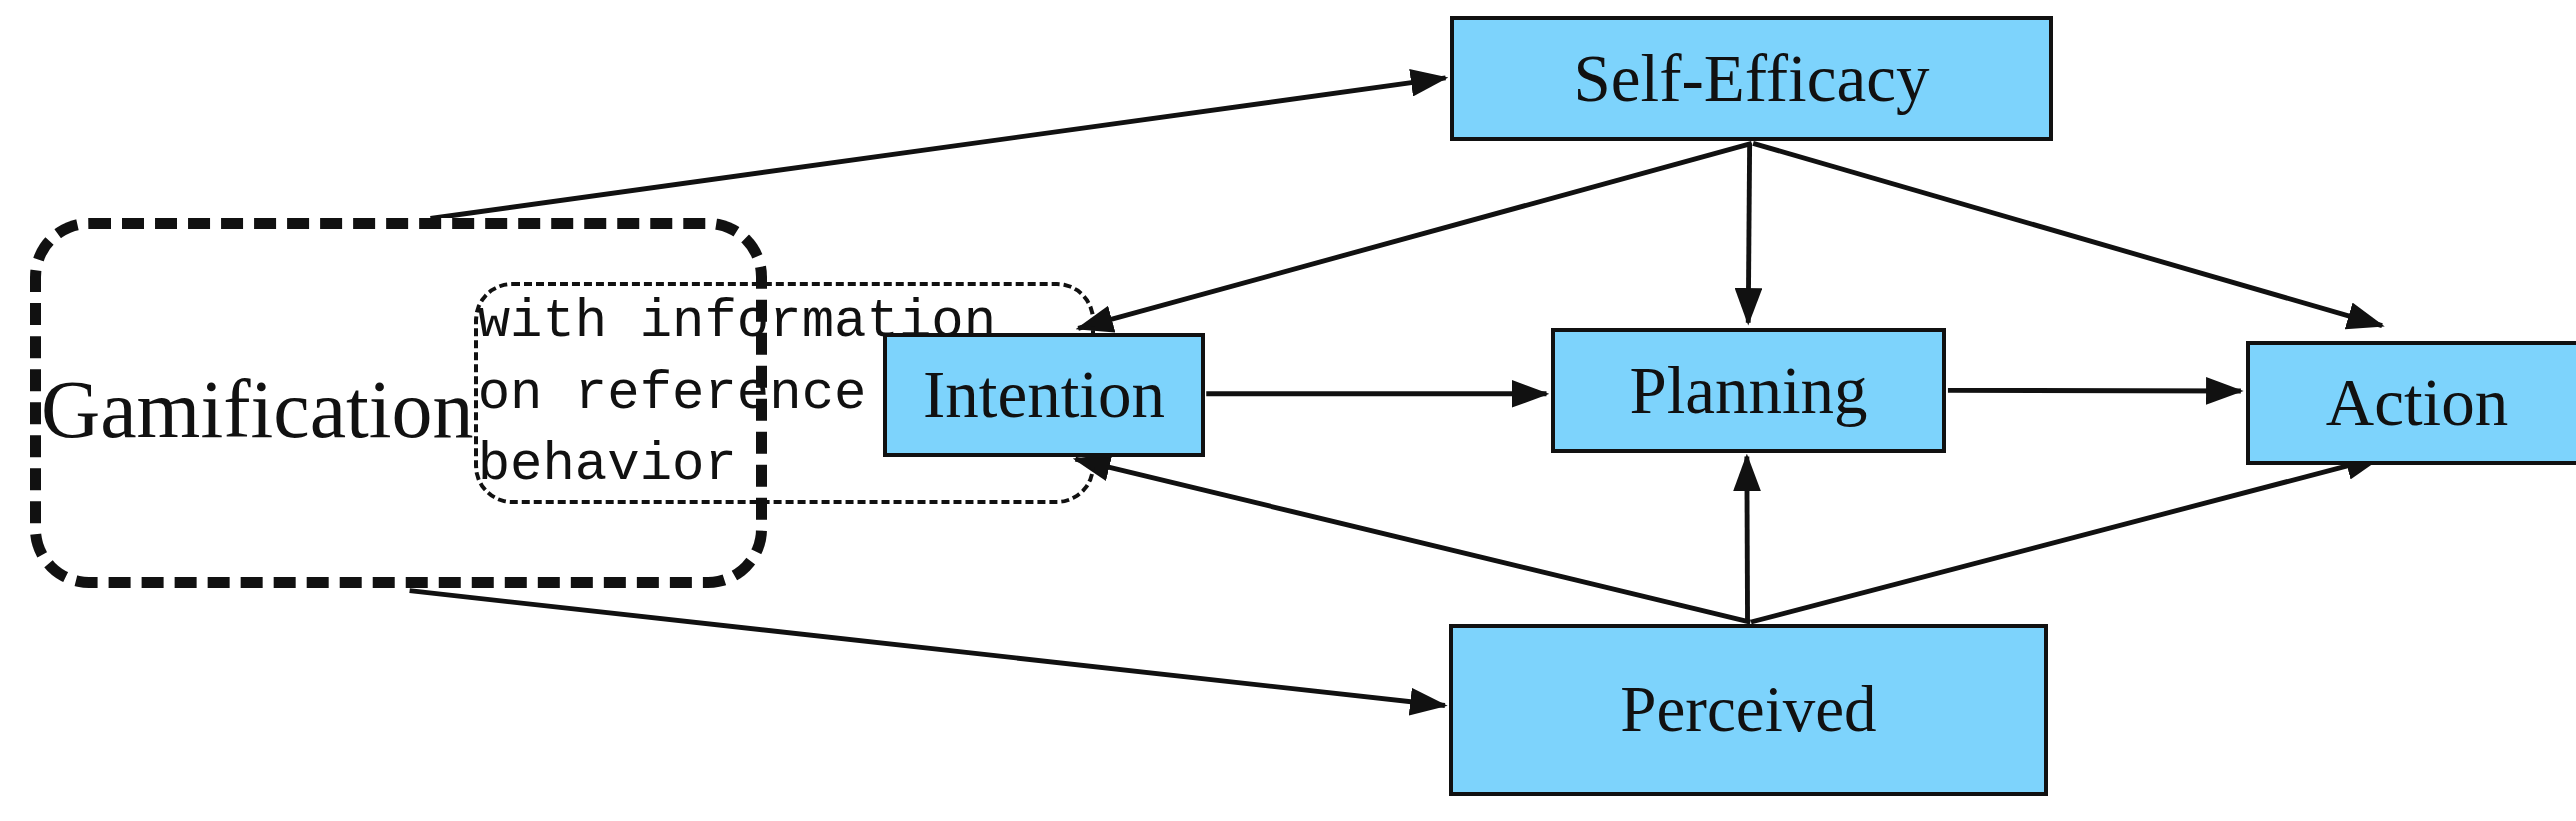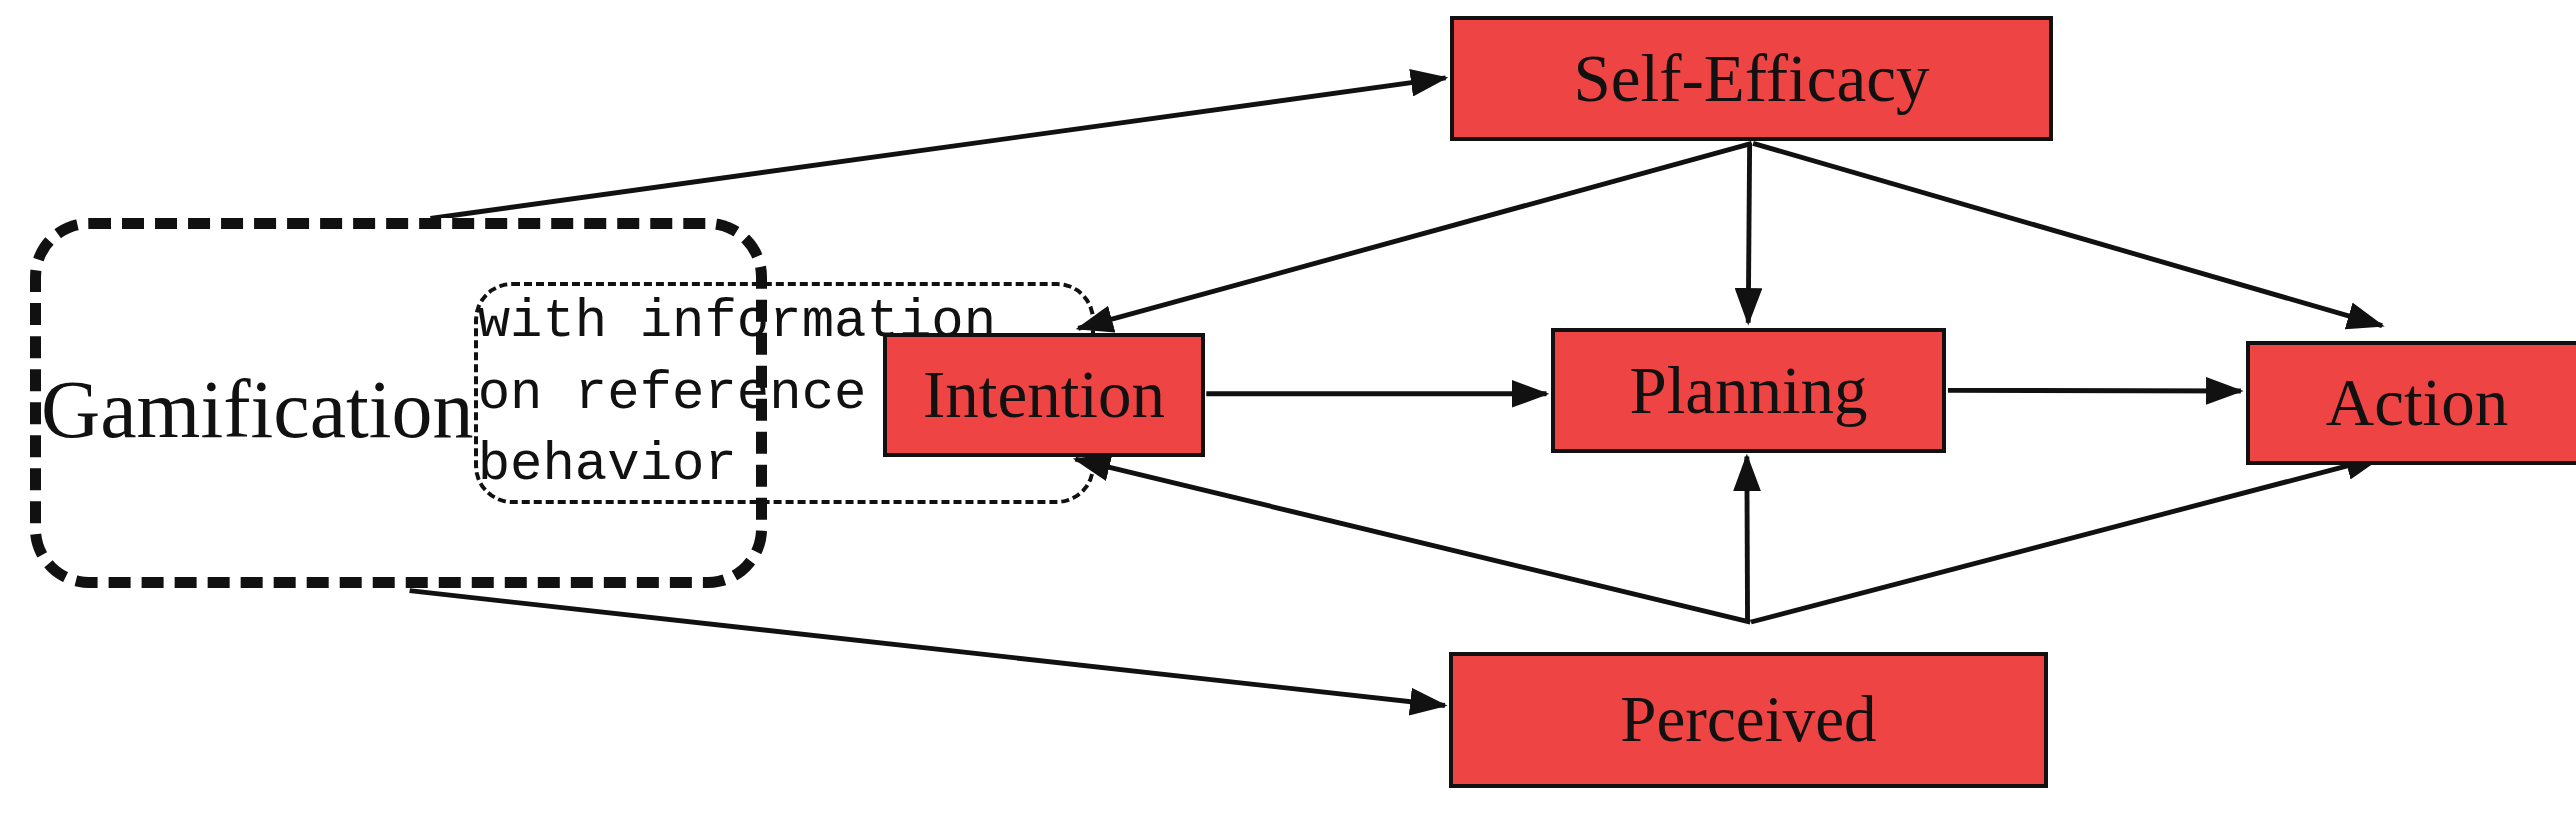--- a/index.html
+++ b/index.html
@@ -14,33 +14,33 @@
   }
   .edges-layer {
     position: absolute;
     left: 0; top: 0;
     width: 2576px; height: 821px;
   }
   .node {
     position: absolute;
     box-sizing: border-box;
     border: 4.9px solid #111111;
-    background: #ef4444;
+    background: #7dd3fc;
     display: flex;
     align-items: center;
     justify-content: center;
     text-align: center;
     font-size: 67px;
     line-height: 1.15;
   }
   .node-self-efficacy { left: 1450px; top: 16px;  width: 603px; height: 125px; }
   .node-intention     { left: 883px; top: 333px; width: 322px; height: 124px; }
   .node-planning      { left: 1551px; top: 328px; width: 395px; height: 125px; }
   .node-action        { left: 2246px; top: 341px; width: 342px; height: 124px; text-align: right; }
-  .node-psn           { left: 1449px; top: 624px; width: 599px; height: 136px; font-size: 65px; line-height: 1.22; margin-top: 28px; }
+  .node-psn           { left: 1449px; top: 624px; width: 599px; height: 172px; font-size: 65px; line-height: 1.22; }
   .psn-line { display: block; }
 
   .gamification-box {
     position: absolute;
     box-sizing: border-box;
     left: 30px; top: 218px;
     width: 737px; height: 370px;
     border: 11px dashed #111111;
     border-radius: 59px;
     background: #ffffff;

